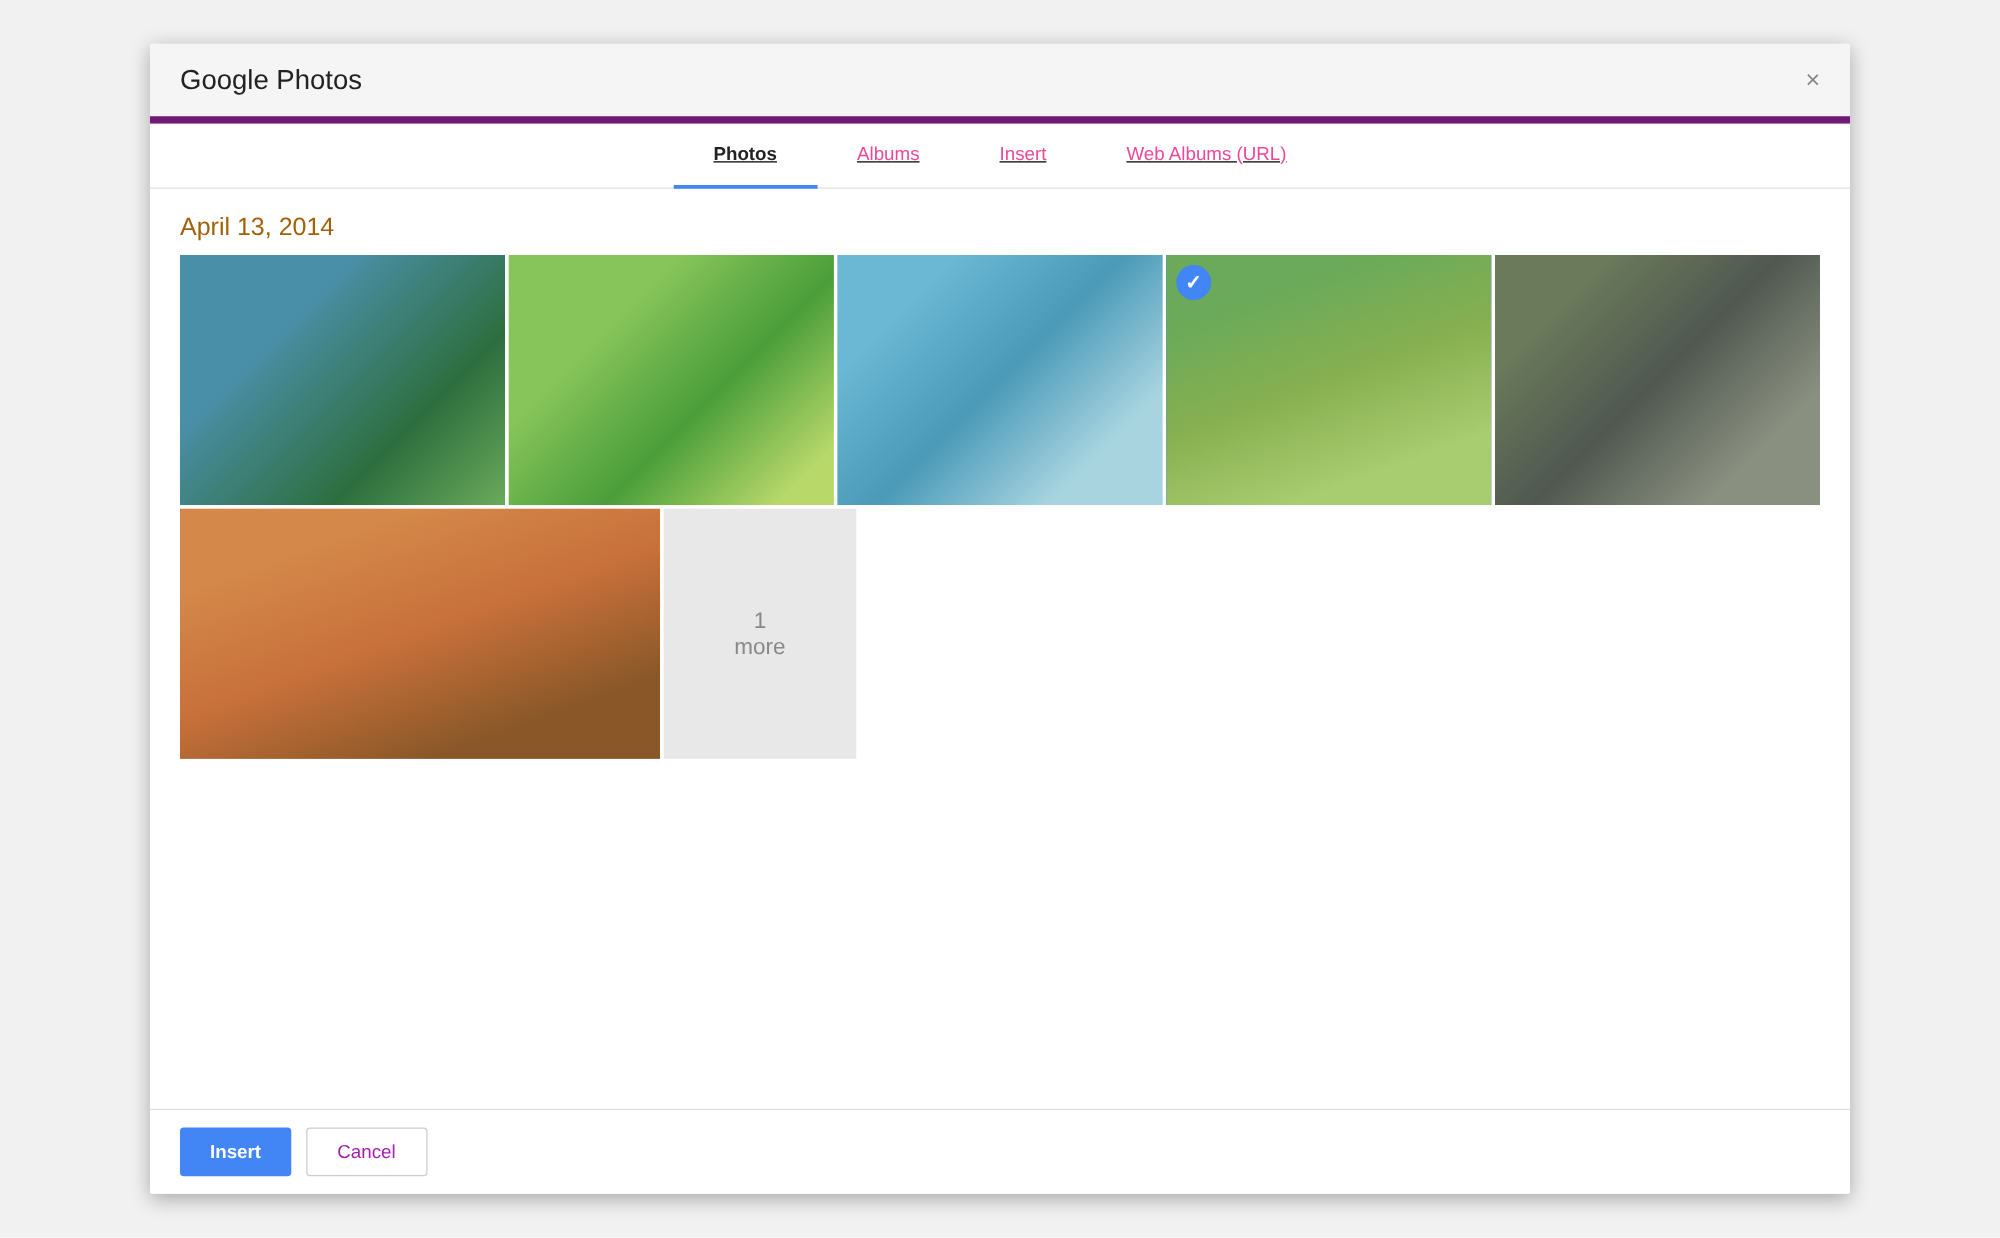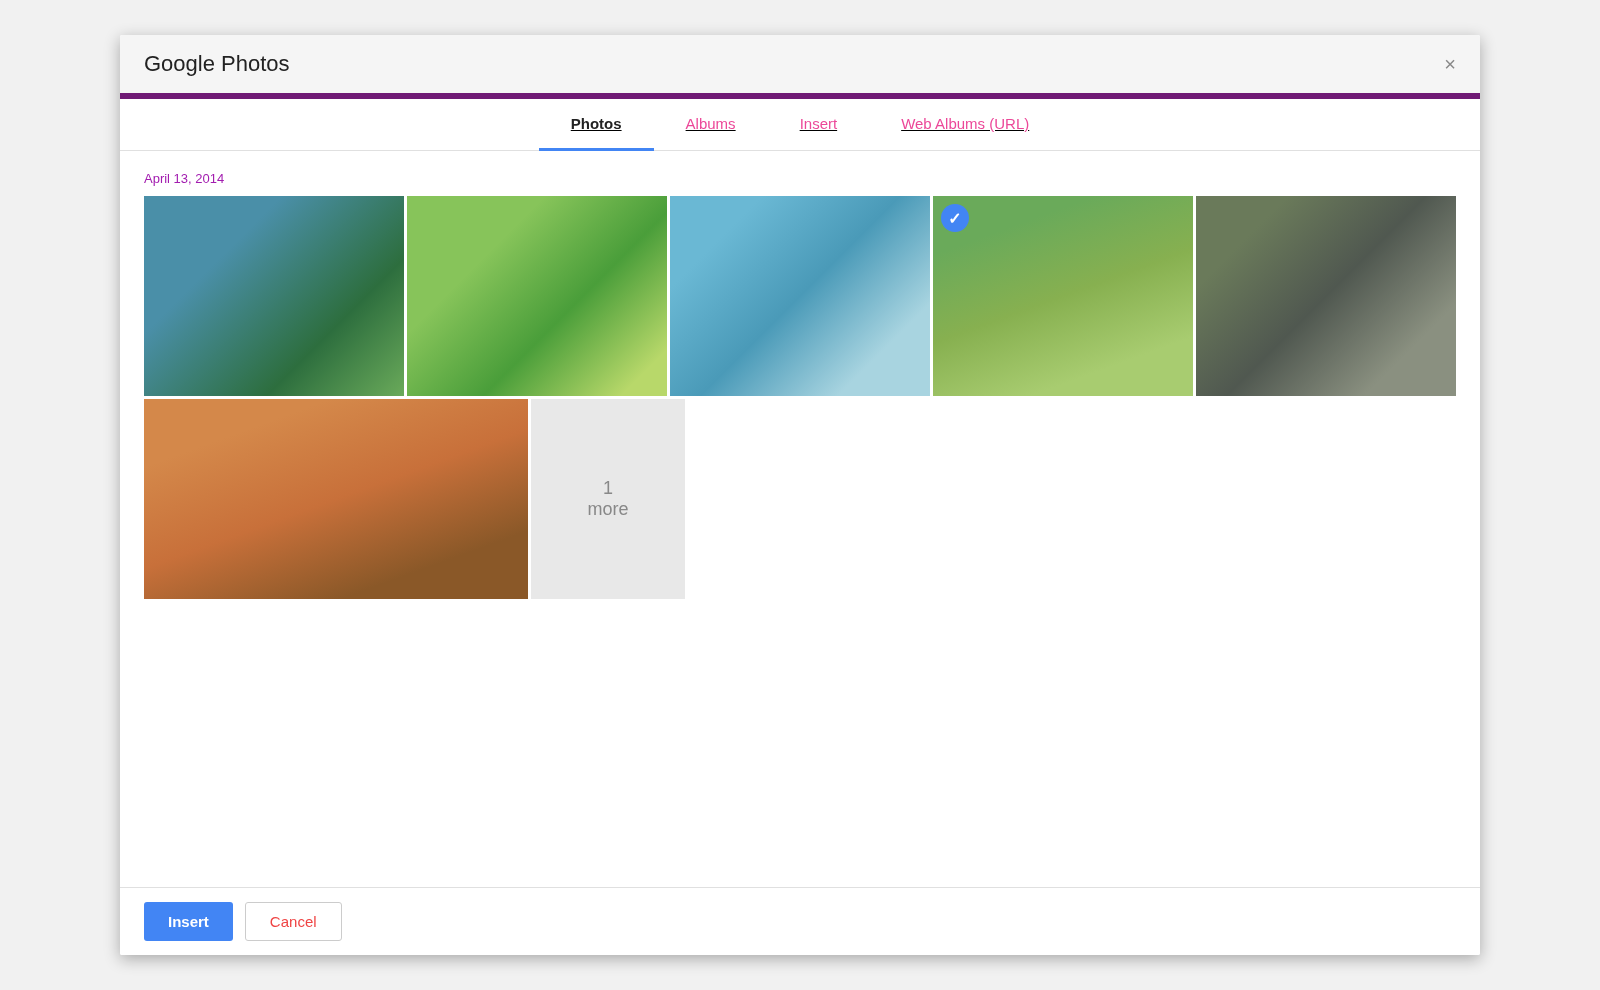--- a/index.html
+++ b/index.html
@@ -68,22 +68,22 @@
       font-weight: 700;
       border-bottom: 3px solid #4285f4;
     }
     .content-area {
       flex: 1;
       overflow-y: auto;
       padding: 20px 24px 10px 24px;
       position: relative;
     }
     .date-label {
-      font-size: 13px;
-      color: #a21caf;
+      font-size: 20px;
+      color: #a16207;
       margin-bottom: 10px;
     }
     .photo-row {
       display: flex;
       gap: 3px;
       margin-bottom: 3px;
     }
     .photo-cell {
       flex: 1;
       height: 200px;
@@ -163,21 +163,21 @@
       color: #fff;
       border: none;
       border-radius: 3px;
       padding: 10px 24px;
       font-size: 15px;
       font-weight: 700;
       cursor: pointer;
     }
     .btn-cancel {
       background: #fff;
-      color: #ef4444;
+      color: #a21caf;
       border: 1px solid #ccc;
       border-radius: 3px;
       padding: 10px 24px;
       font-size: 15px;
       cursor: pointer;
     }
     .footer-right {
       display: flex;
       align-items: center;
       gap: 8px;

